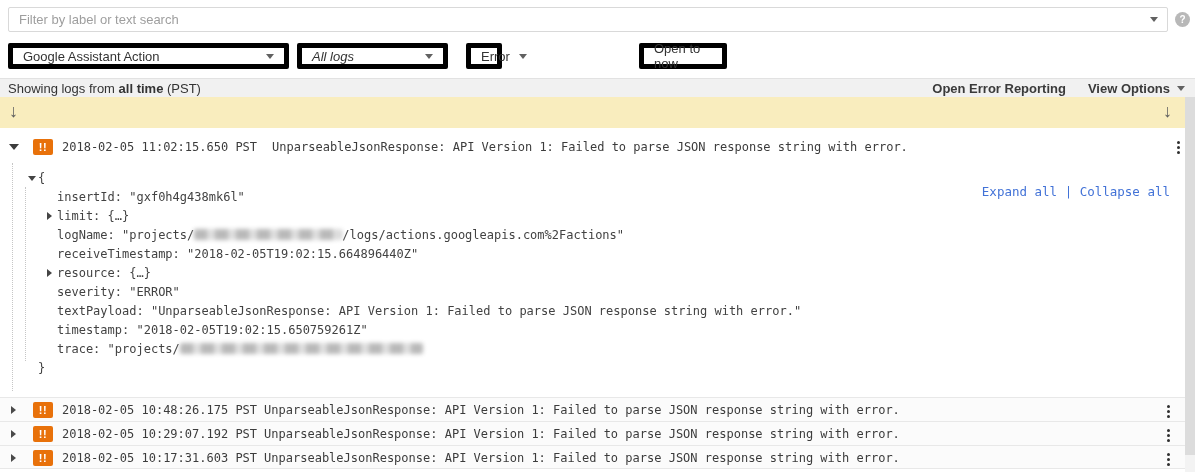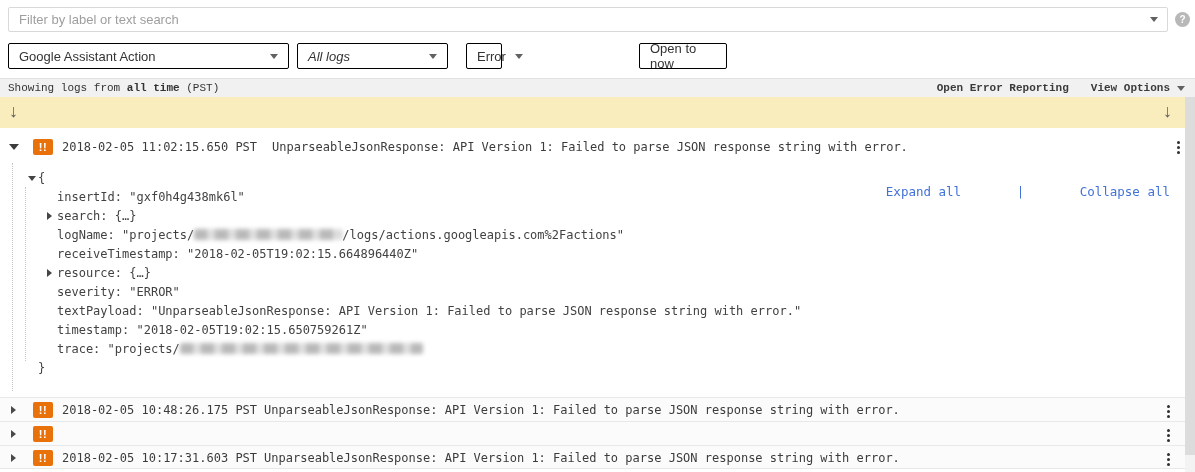--- a/index.html
+++ b/index.html
@@ -12,41 +12,41 @@
   .filter-input { position:absolute; left:8px; top:7px; width:1160px; height:25px;
     border:1px solid #d9d9d9; border-radius:2px; padding:0 26px 0 10px;
     font-family:"Liberation Sans",sans-serif; font-size:13px; color:#333; outline:none; }
   .filter-input::placeholder { color:#9e9e9e; }
   .filter-caret { position:absolute; left:1150px; top:17px; }
   .help-btn { position:absolute; left:1175px; top:12px; width:15px; height:15px;
     border-radius:50%; background:#b8b8b8; color:#fff; font-size:10px; font-weight:bold;
     display:flex; align-items:center; justify-content:center; cursor:pointer; }
 
   
-  .ctl { position:absolute; top:43px; height:26px; background:#fff; border:1px solid #000000;
+  .ctl { position:absolute; top:43px; height:26px; background:#fff; border:5px solid #000000;
     border-radius:2px; display:flex; align-items:center; font-size:13px; color:#333;
     padding:0 10px; cursor:pointer; }
   .ctl .lbl { flex:1; }
   .sel-resource { left:8px;  width:281px; }
   .sel-logs     { left:297px; width:151px;font-style:italic; }
   .sel-severity { left:466px; width:36px; gap:9px; }
   .sel-limit    { left:533px; width:97px; gap:6px; }
   .btn-jump     { left:639px; width:88px; justify-content:center; }
 
   .tri-down { width:0; height:0; border-left:4px solid transparent;
     border-right:4px solid transparent; border-top:5px solid #616161; display:inline-block; }
   .tri-right-sm { width:0; height:0; border-top:4px solid transparent;
     border-bottom:4px solid transparent; border-left:5px solid #4a4a4a; display:inline-block; }
   .tri-down-lg { width:0; height:0; border-left:5px solid transparent;
     border-right:5px solid transparent; border-top:6px solid #3c3c3c; display:inline-block; }
 
   
   .status-bar { position:absolute; left:0; top:78px; width:1195px; height:19px;
     background:#f1f1f1; border-top:1px solid #e2e2e2; display:flex; align-items:center;
-    padding:0 10px 0 8px; font-size:11px; color:#333;font-family:Liberation Mono, monospace; }
+    padding:0 10px 0 8px; font-size:13px; color:#333; }
   .status-bar b { font-weight:bold; }
   .sb-right { margin-left:auto; display:flex; align-items:flex-start; gap:22px; }
   .sb-link { font-weight:bold; color:#3a3a3a; cursor:pointer; display:flex; align-items:center; gap:7px; }
 
   
   .yellow-band { position:absolute; left:0; top:97px; width:1185px; height:31px; background:#f9edbe; }
   .dl-arrow { position:absolute; top:4px; font-size:18px; font-weight:bold; color:#5c5c5c; cursor:pointer; }
   .dl-left { left:9px; } .dl-right { right:13px; }
 
   
@@ -59,21 +59,21 @@
   .eh-text { position:absolute; left:62px; top:0; height:26px; line-height:26px;
     font-size:12px; color:#3c3c3c; white-space:pre; }
   .eh-text .ts { margin-right:15px; }
   .kebab { position:absolute; right:16px; width:4px; display:flex; flex-direction:column;
     gap:2px; cursor:pointer; }
   .kebab i { width:3px; height:3px; background:#2f2f2f; border-radius:50%; }
   .kebab-1 { top:141px; right:14px; position:absolute; }
 
   .expand-links { position:absolute; right:25px; top:169px; font-size:12.5px;
     color:#4272d7; white-space:pre; }
-  .expand-links span { cursor:pointer;margin-left:48px; }
+  .expand-links span { cursor:pointer; }
 
   
   .guide1 { position:absolute; left:12px; top:163px; height:228px; border-left:1px dotted #c6c6c6; }
   .guide2 { position:absolute; left:25px; top:187px; height:174px; border-left:1px dotted #c6c6c6; }
   .json-block { position:absolute; left:28px; top:169px; font-size:12px; color:#424242; }
   .jl { height:19px; line-height:19px; white-space:pre; }
   .jl.child { padding-left:29px; }
   .jl.child-exp { padding-left:19px; cursor:pointer; }
   .jl.close { padding-left:10px; }
   .jcaret { display:inline-block; width:10px; }
@@ -158,21 +158,21 @@
 
   <div class="expand-links mono">
     <span>Expand all</span><span> | </span><span>Collapse all</span>
   </div>
 
   <div class="guide1"></div>
   <div class="guide2"></div>
   <div class="json-block mono">
     <div class="jl"><span class="jcaret"><span class="tri-down-j"></span></span><span>{</span></div>
     <div class="jl child">insertId: "gxf0h4g438mk6l"</div>
-    <div class="jl child-exp"><span class="jcaret"><span class="tri-right-j"></span></span><span>search: {…}</span></div>
+    <div class="jl child-exp"><span class="jcaret"><span class="tri-right-j"></span></span><span>limit: {…}</span></div>
     <div class="jl child"><span>logName: "projects/</span><span class="redacted red-1"></span><span>/logs/actions.googleapis.com%2Factions"</span></div>
     <div class="jl child">receiveTimestamp: "2018-02-05T19:02:15.664896440Z"</div>
     <div class="jl child-exp"><span class="jcaret"><span class="tri-right-j"></span></span><span>resource: {…}</span></div>
     <div class="jl child">severity: "ERROR"</div>
     <div class="jl child">textPayload: "UnparseableJsonResponse: API Version 1: Failed to parse JSON response string with error."</div>
     <div class="jl child">timestamp: "2018-02-05T19:02:15.650759261Z"</div>
     <div class="jl child"><span>trace: "projects/</span><span class="redacted red-2"></span></div>
     <div class="jl close">}</div>
   </div>
 
@@ -183,20 +183,21 @@
       <span class="r-text mono"><span class="ts">2018-02-05 10:48:26.175 PST</span><span>UnparseableJsonResponse: API Version 1: Failed to parse JSON response string with error.</span></span>
       <span class="kebab" style="right:14px;">
           <i></i>
           <i></i>
           <i></i>
         </span>
     </div>
     <div class="lrow">
       <span class="tri-right-sm"></span>
       <span class="badge">!!</span>
+      <span class="r-text mono"><span class="ts">2018-02-05 10:29:07.192 PST</span><span>UnparseableJsonResponse: API Version 1: Failed to parse JSON response string with error.</span></span>
       <span class="kebab" style="right:14px;">
           <i></i>
           <i></i>
           <i></i>
         </span>
     </div>
     <div class="lrow">
       <span class="tri-right-sm"></span>
       <span class="badge">!!</span>
       <span class="r-text mono"><span class="ts">2018-02-05 10:17:31.603 PST</span><span>UnparseableJsonResponse: API Version 1: Failed to parse JSON response string with error.</span></span>

